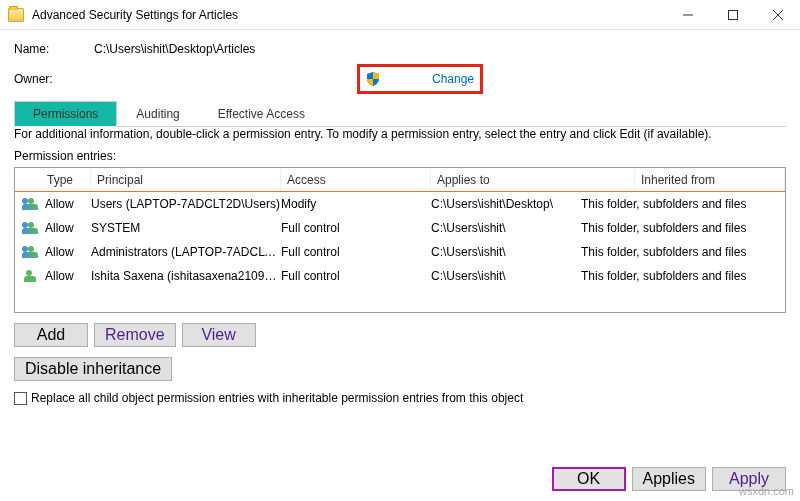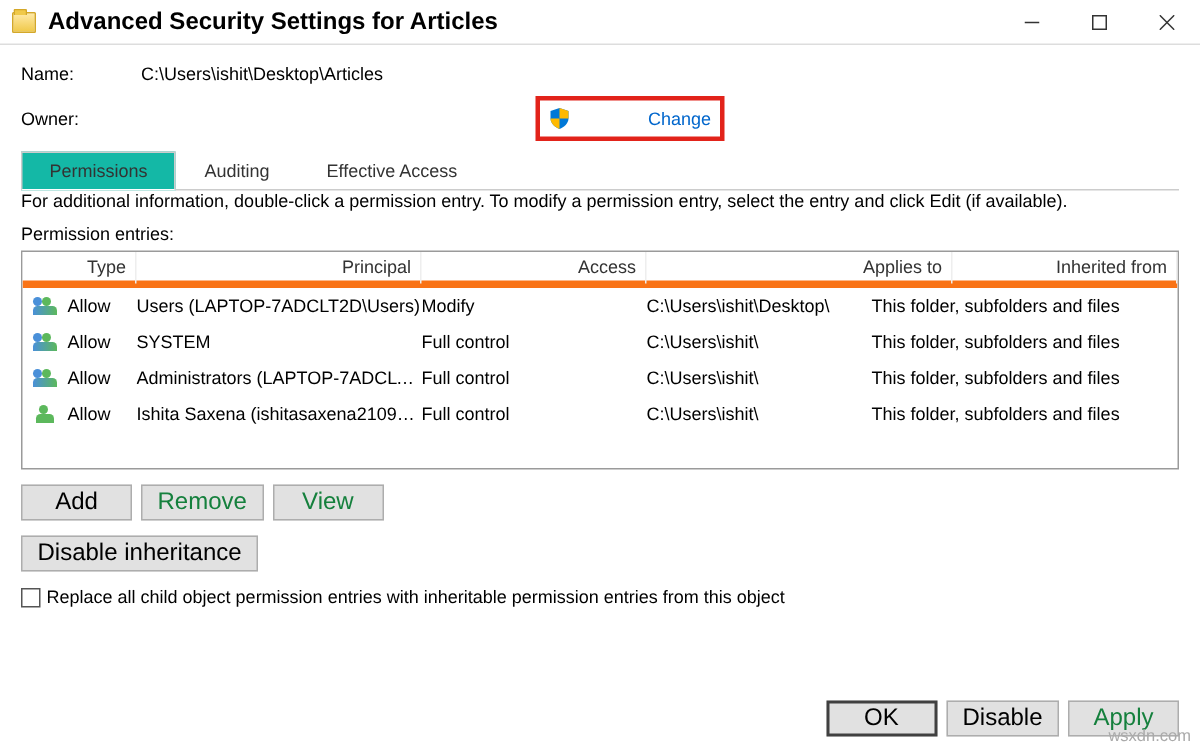--- a/index.html
+++ b/index.html
@@ -28,21 +28,21 @@
       margin-right: 8px;
       position: relative;
     }
     .titlebar .folder-icon::before {
       content: '';
       position: absolute; top: -3px; left: 0;
       width: 7px; height: 3px;
       background: #f0c94a; border: 1px solid #d4a828;
       border-bottom: none; border-radius: 1px 1px 0 0;
     }
-    .title-text { flex: 1; font-size: 16px; font-weight: bold; }
+    .title-text { flex: 1; font-size: 12px; }
     .winbtns { display: flex; }
     .winbtn {
       width: 45px; height: 30px;
       display: flex; align-items: center; justify-content: center;
       font-family: "Segoe MDL2 Assets", sans-serif;
       font-size: 10px; color: #333;
     }
     .winbtn svg { stroke: #333; }
     .content {
       padding: 12px 14px 8px 14px;
@@ -88,23 +88,22 @@
       height: 146px;
       overflow: hidden;
     }
     .table-head, .table-row {
       display: flex;
       align-items: center;
       height: 24px;
       padding-left: 4px;
     }
     .table-head {
-      border-bottom: 5px solid #f97316;
+      border-bottom: 1px solid #f97316;
       background: #fff;
-      text-align: right;
     }
     .col-icon { width: 22px; display:flex; align-items:center; justify-content:center;}
     .col-type { width: 50px; padding-left:4px;}
     .col-principal { width: 190px; }
     .col-access { width: 150px; }
     .col-inherited { width: 150px; }
     .col-applies { flex: 1; }
     .th { color: #333; border-right: 1px solid #eee; padding: 4px 6px; }
     .table-head .col-icon { border:none; }
     .perm-icon {
@@ -125,33 +124,33 @@
     .btn-row { display: flex; gap: 6px; margin-top: 10px; }
     .btn {
       min-width: 74px; height: 24px;
       border: 1px solid #adadad;
       background: #e1e1e1;
       display: inline-flex; align-items: center; justify-content: center;
       padding: 0 10px;
       font-family: inherit; font-size: 16px;
       cursor: pointer;
     }
-    .btn.disabled { color: #15803d; cursor: default; }
+    .btn.disabled { color: #4c1d95; cursor: default; }
     .disable-inh { margin-top: 10px; min-width: 110px; }
     .checkbox-row { display:flex; align-items:center; margin-top: 10px; }
     .checkbox {
       width: 13px; height: 13px; border: 1px solid #555; margin-right: 4px;
       background:#fff;
     }
     .footer {
       position: absolute;
       bottom: 10px; right: 14px;
       display: flex; gap: 6px;
     }
-    .btn.primary { border: 2px solid #404040; background:#e1e1e1; }
+    .btn.primary { border: 2px solid #a21caf; background:#e1e1e1; }
     .watermark {
       position: absolute; bottom: 4px; right: 6px;
       font-size: 11px; color: #aaa;
     }
     .ellipsis { white-space: nowrap; overflow: hidden; text-overflow: ellipsis; }
   </style>
 </head>
 <body>
 
 <div class="titlebar">
@@ -285,17 +284,17 @@
 
   <div class="checkbox-row">
     <span class="checkbox"></span>
     <span>Replace all child object permission entries with inheritable permission entries from this object</span>
   </div>
 
 </div>
 
 <div class="footer">
   <button class="btn primary">OK</button>
-  <button class="btn">Disable</button>
+  <button class="btn">Applies</button>
   <button class="btn disabled">Apply</button>
 </div>
 
 <div class="watermark">wsxdn.com</div>
 
 </body></html>

